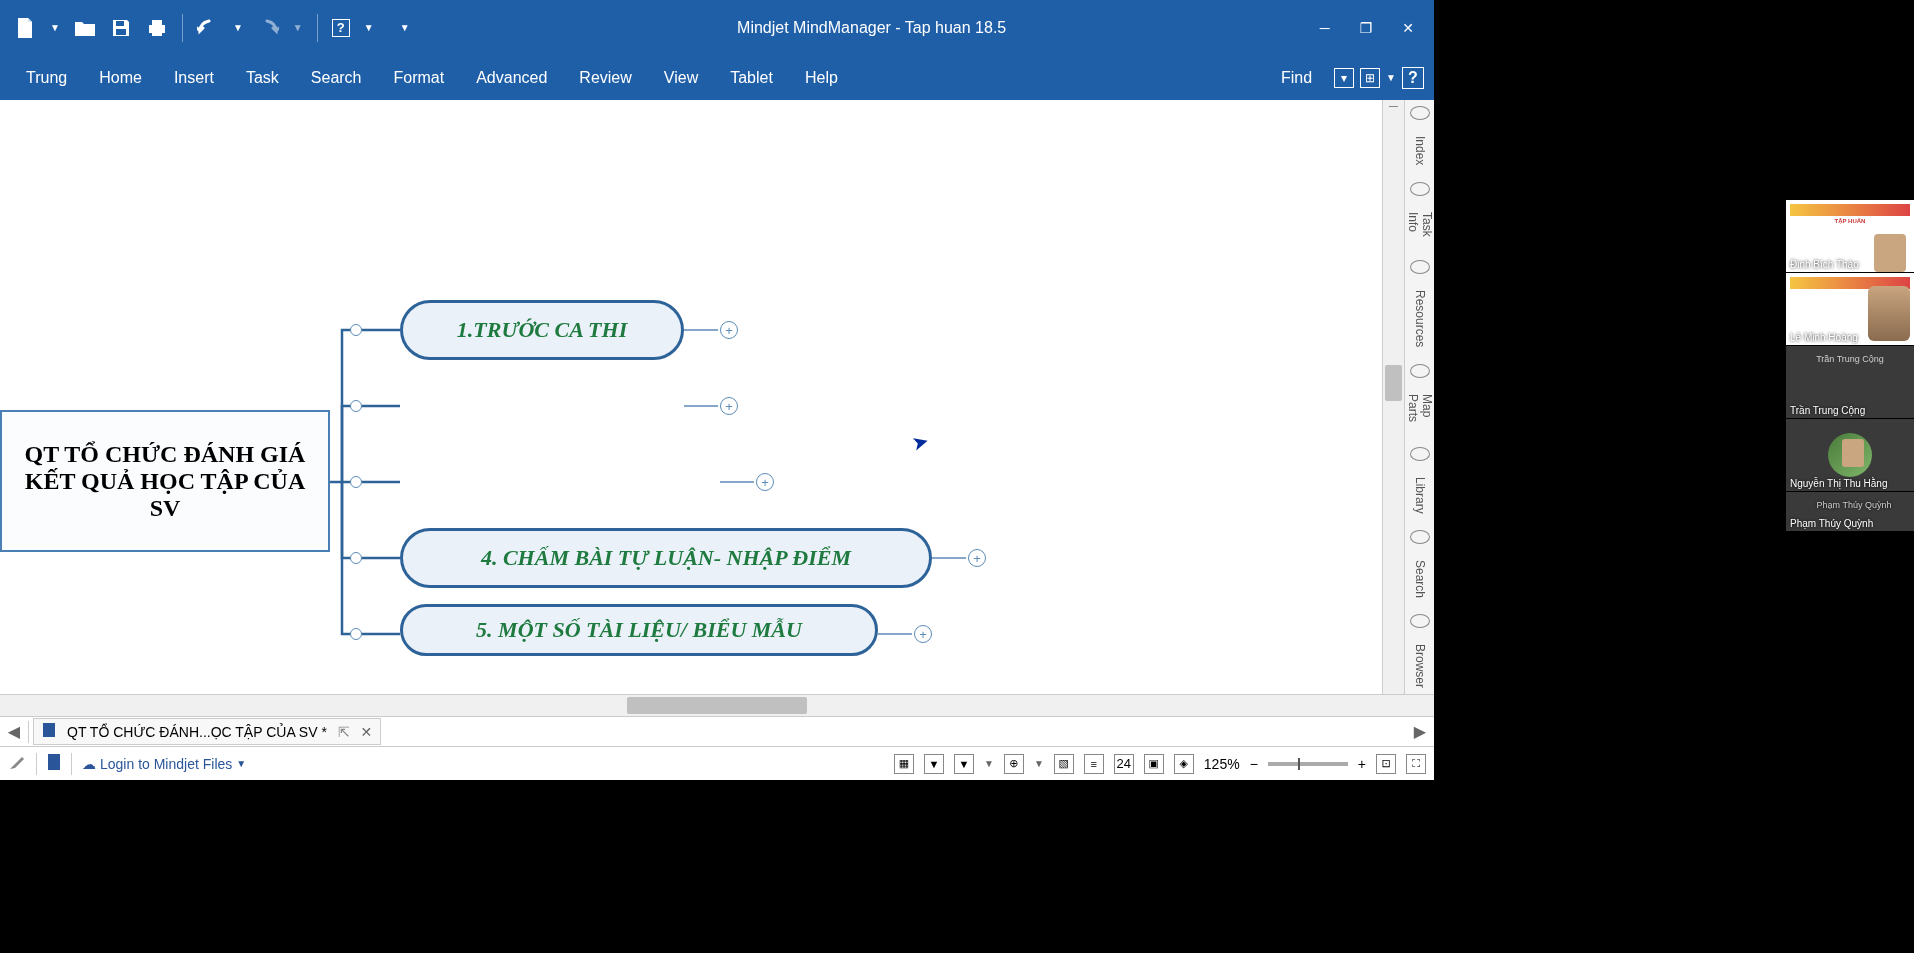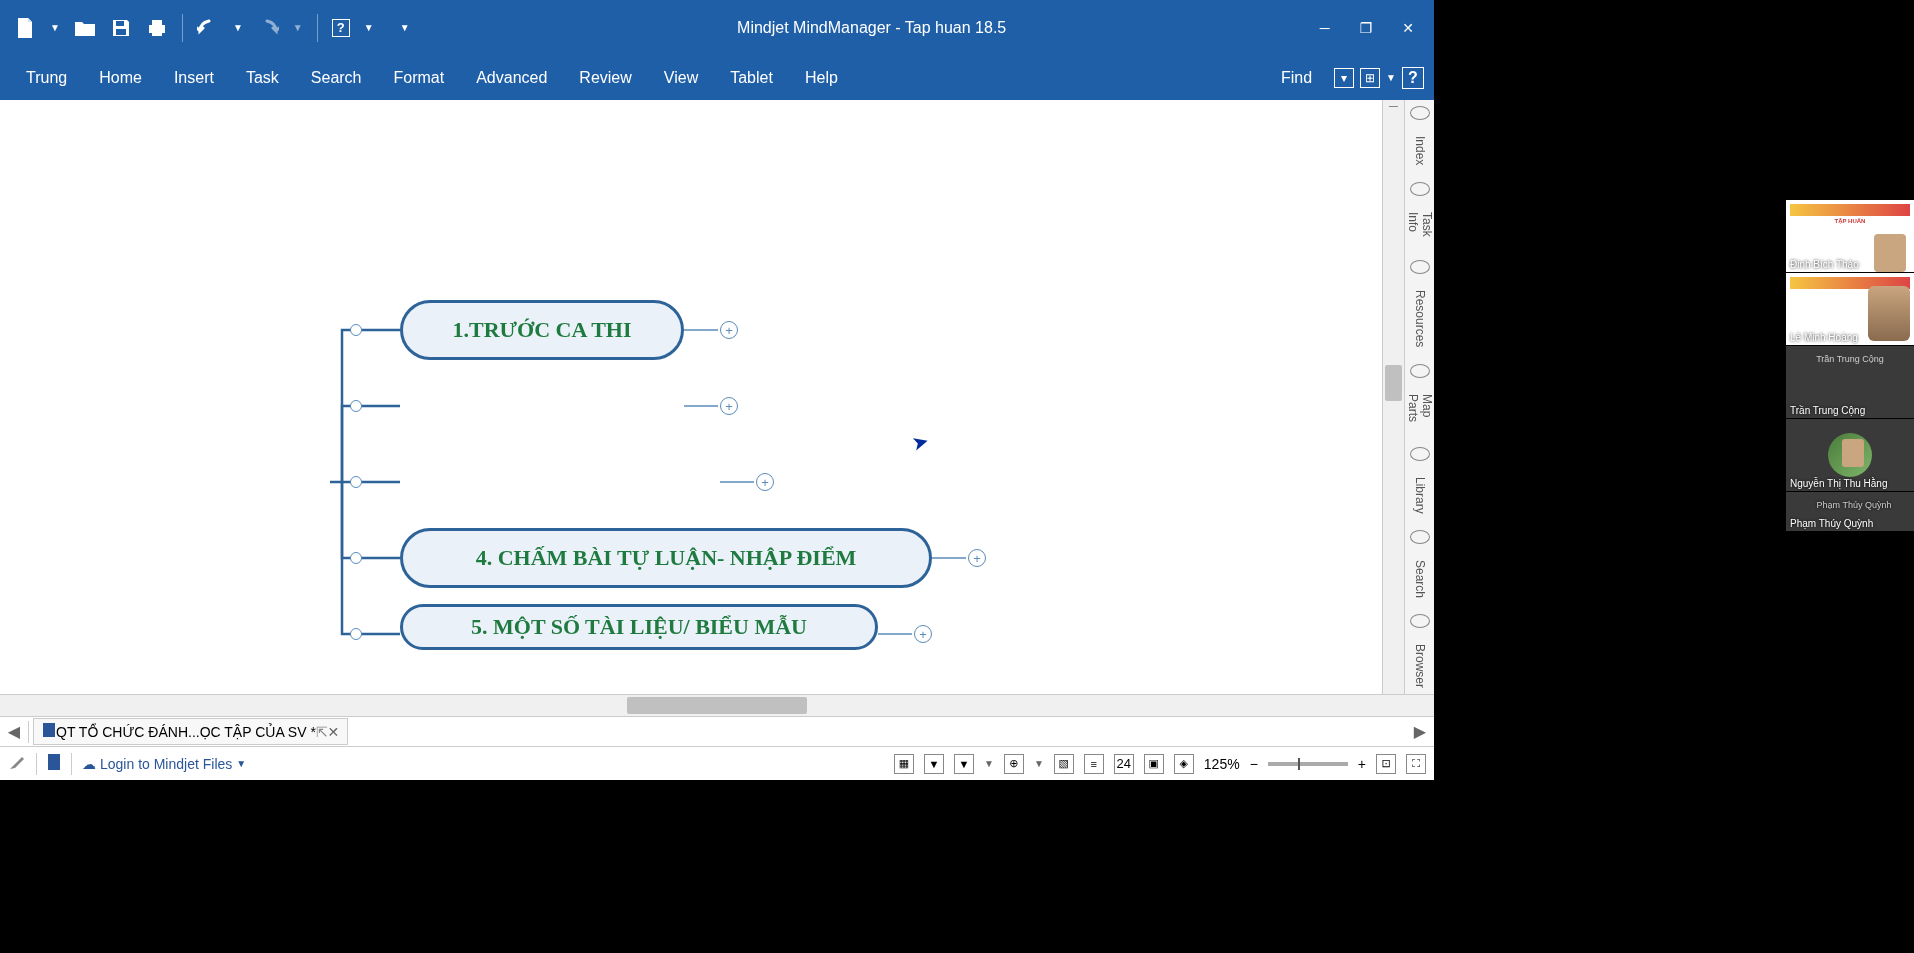--- a/index.html
+++ b/index.html
@@ -22,38 +22,38 @@
 .vscroll { width: 22px; background: #f0f0f0; border-left: 1px solid #ccc; position: relative; }
 .vscroll::before { content: ""; position: absolute; top: 6px; left: 6px; right: 6px; height: 10px; border-top: 1px solid #888; }
 .vscroll .thumb { position: absolute; top: 265px; left: 2px; right: 2px; height: 36px; background: #c0c0c0; border-radius: 2px; }
 .sidepanel { width: 30px; background: #f4f4f4; border-left: 1px solid #ccc; display: flex; flex-direction: column; align-items: center; padding-top: 6px; gap: 10px; }
 .panel-tab { writing-mode: vertical-rl; font-size: 12px; color: #555; padding: 6px 2px; cursor: pointer; }
 .panel-icon { width: 20px; height: 20px; border: 1px solid #888; border-radius: 50%; }
 .hscroll { height: 22px; background: #f0f0f0; border-top: 1px solid #ccc; position: relative; }
 .hscroll .thumb { position: absolute; left: 627px; width: 180px; top: 2px; bottom: 2px; background: #c0c0c0; border-radius: 2px; }
 .tabbar { height: 30px; background: #fff; border-top: 1px solid #ccc; display: flex; align-items: center; padding: 0 4px; gap: 4px; }
 .nav-arrow { width: 20px; color: #666; cursor: pointer; text-align: center; }
-.doc-tab { display: flex; align-items: center; gap: 0; background: #f8f8f8; border: 1px solid #ccc; padding: 3px 8px; font-size: 14px; text-align: center; }
+.doc-tab { display: flex; align-items: center; gap: 11px; background: #f8f8f8; border: 1px solid #ccc; padding: 3px 8px; font-size: 14px; text-align: center; }
 .doc-tab .close { cursor: pointer; color: #666; }
 .statusbar { height: 34px; background: #fff; border-top: 1px solid #ccc; display: flex; align-items: center; padding: 0 8px; font-size: 14px; gap: 10px; }
 .statusbar .sep { width: 1px; height: 22px; background: #ccc; }
 .statusbar .login { color: #2a5699; cursor: pointer; display: flex; align-items: center; gap: 4px; }
 .statusbar .right { margin-left: auto; display: flex; align-items: center; gap: 10px; }
 .sb-icon { width: 20px; height: 20px; border: 1px solid #888; display: flex; align-items: center; justify-content: center; font-size: 11px; }
 .zoom-slider { width: 80px; height: 4px; background: #aaa; position: relative; }
 .zoom-slider::after { content: ""; position: absolute; left: 30px; top: -4px; width: 2px; height: 12px; background: #555; }
 
 
 .central { position: absolute; left: 0; top: 310px; width: 330px; height: 142px; border: 2px solid #4a7fb5; background: #fafcfe; display: flex; align-items: center; justify-content: center; text-align: center; font-family: "Times New Roman", serif; font-weight: bold; font-size: 24px; padding: 10px; }
-.branch { position: absolute; border: 3px solid #2e6399; border-radius: 999px; background: #eaf1f8; display: flex; align-items: center; justify-content: center; font-family: "Times New Roman", serif; font-weight: bold; font-size: 22px; color: #1e7a3e; padding: 10px 30px; }
+.branch { position: absolute; border: 3px solid #2e6399; border-radius: 999px; background: #eaf1f8; display: flex; align-items: center; justify-content: center; font-family: "Times New Roman", serif; font-weight: bold; font-size: 22px; color: #1e7a3e; padding: 10px 30px; font-style: italic; }
 .b1 { left: 400px; top: 200px; width: 284px; height: 60px; }
 .b2 { left: 400px; top: 276px; width: 284px; height: 60px; }
 .b3 { left: 400px; top: 352px; width: 320px; height: 60px; }
 .b4 { left: 400px; top: 428px; width: 532px; height: 60px; }
-.b5 { left: 400px; top: 504px; width: 478px; height: 46px; }
+.b5 { left: 400px; top: 504px; width: 478px; height: 52px; }
 .expand { position: absolute; width: 18px; height: 18px; border: 1.5px solid #5c8bb8; border-radius: 50%; display: flex; align-items: center; justify-content: center; font-size: 13px; color: #5c8bb8; background: #fff; cursor: pointer; line-height: 1; }
 .conn-dot { position: absolute; width: 12px; height: 12px; border: 1.5px solid #5c8bb8; border-radius: 50%; background: #fff; }
 svg.connections { position: absolute; top: 0; left: 0; pointer-events: none; }
 .cursor { position: absolute; left: 912px; top: 330px; font-size: 20px; color: #002b9c; pointer-events: none; transform: rotate(-15deg); }
 
 
 .overlay { position: absolute; right: 0; top: 200px; width: 128px; display: flex; flex-direction: column; }
 .participant { width: 128px; height: 73px; background: #222; position: relative; border-bottom: 1px solid #000; display: flex; align-items: center; justify-content: center; overflow: hidden; }
 .participant .name { position: absolute; bottom: 2px; left: 4px; color: #fff; font-size: 10px; text-shadow: 0 0 3px #000; }
 .participant.avatar-only { background: #3a3a3a; }
@@ -150,20 +150,21 @@
         <path d="M 342 382 L 400 382" stroke="#2e6399" stroke-width="2.5" fill="none"></path>
         <path d="M 342 382 L 342 458 L 400 458" stroke="#2e6399" stroke-width="2.5" fill="none"></path>
         <path d="M 342 382 L 342 534 L 400 534" stroke="#2e6399" stroke-width="2.5" fill="none"></path>
         <line x1="684" y1="230" x2="718" y2="230" stroke="#5c8bb8" stroke-width="1.5"></line>
         <line x1="684" y1="306" x2="718" y2="306" stroke="#5c8bb8" stroke-width="1.5"></line>
         <line x1="720" y1="382" x2="754" y2="382" stroke="#5c8bb8" stroke-width="1.5"></line>
         <line x1="932" y1="458" x2="966" y2="458" stroke="#5c8bb8" stroke-width="1.5"></line>
         <line x1="878" y1="534" x2="912" y2="534" stroke="#5c8bb8" stroke-width="1.5"></line>
       </svg>
 
+      <div class="central">QT TỔ CHỨC ĐÁNH GIÁ KẾT QUẢ HỌC TẬP CỦA SV</div>
 
       <div class="conn-dot" style="left:350px;top:224px"></div>
       <div class="branch b1">1.TRƯỚC CA THI</div>
       <div class="expand" style="left:720px;top:221px">+</div>
 
       <div class="conn-dot" style="left:350px;top:300px"></div>
       <div class="expand" style="left:720px;top:297px">+</div>
 
       <div class="conn-dot" style="left:350px;top:376px"></div>
       <div class="expand" style="left:756px;top:373px">+</div>

